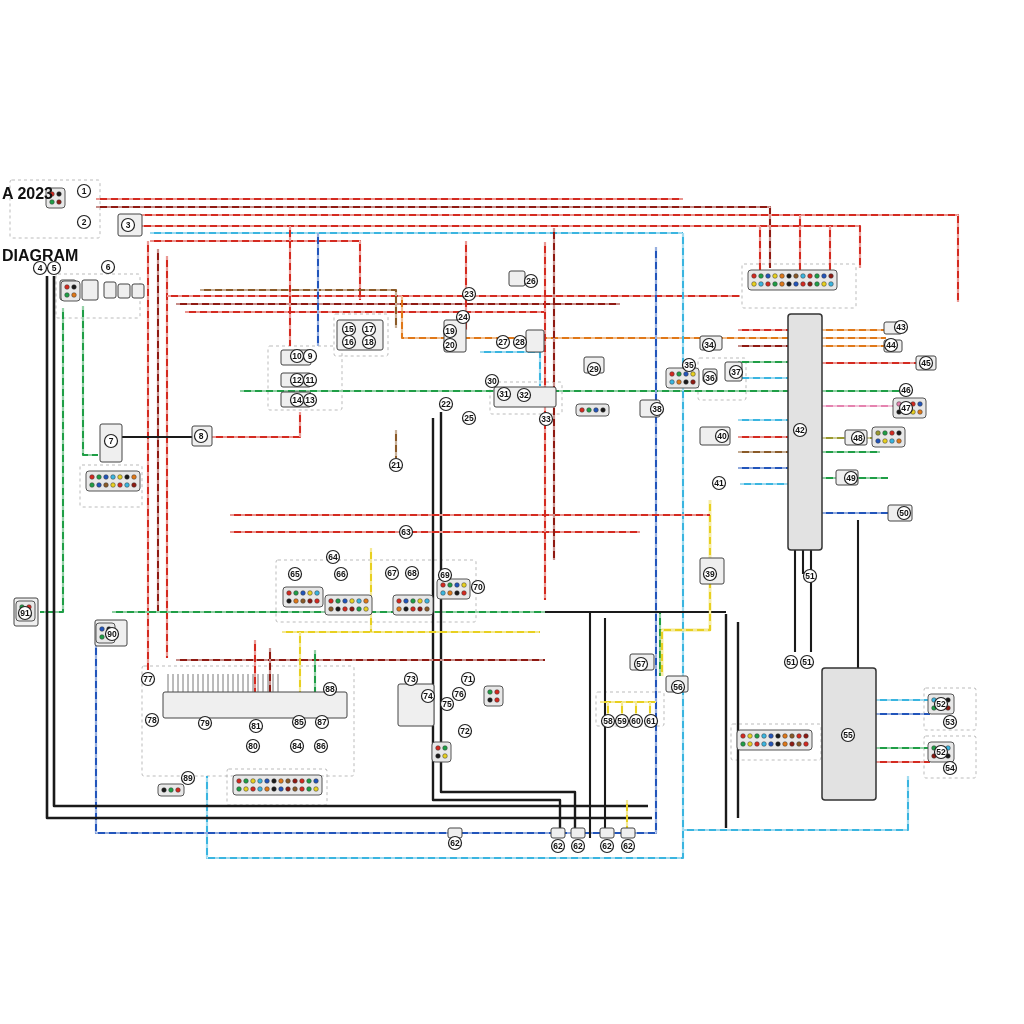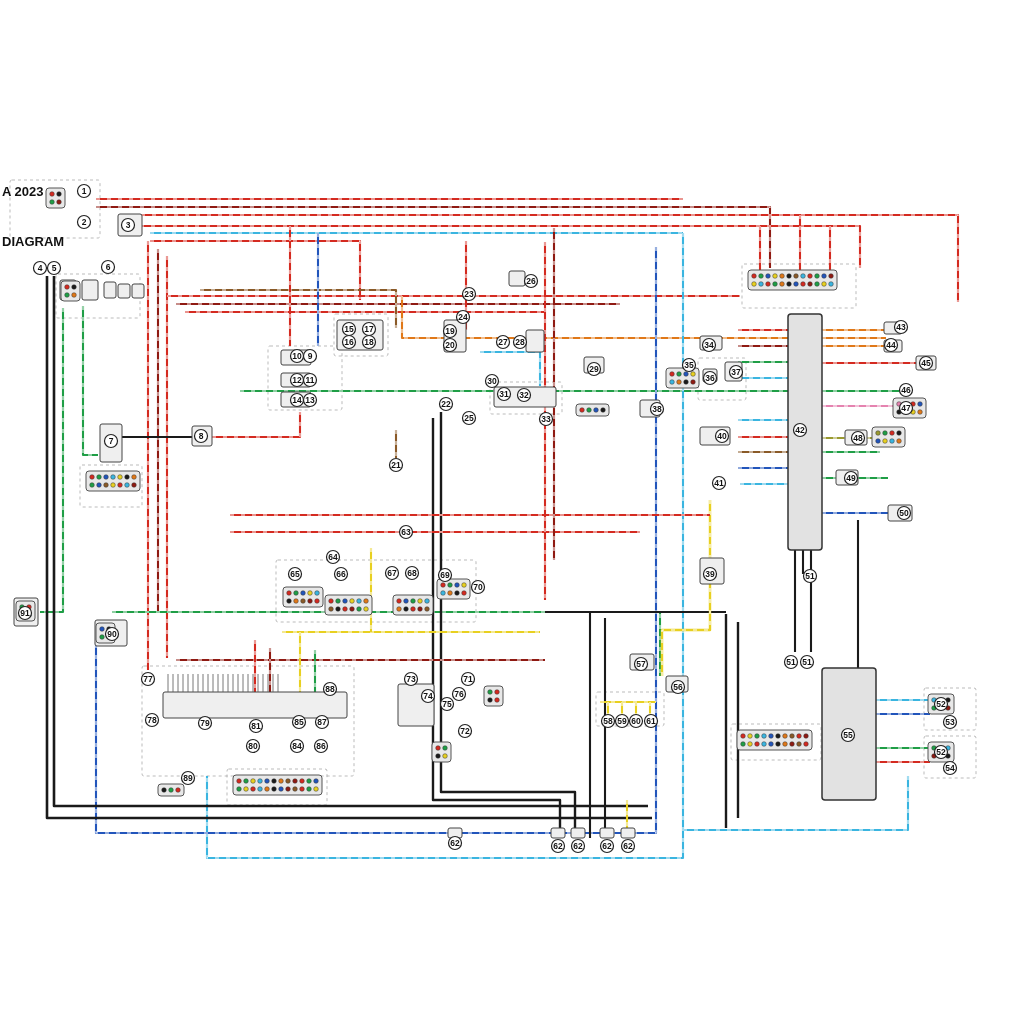--- a/index.html
+++ b/index.html
@@ -1,19 +1,19 @@
 <!DOCTYPE html>
 <html><head>
 <meta charset="utf-8">
 <style>
   html,body{margin:0;padding:0;background:#ffffff;}
   #page{position:relative;width:1024px;height:1024px;background:#ffffff;overflow:hidden;
         font-family:"Liberation Sans",sans-serif;}
   #diagram{position:absolute;left:0;top:0;}
-  #title{position:absolute;left:2px;top:150px;font-size:13px;font-weight:bold;color:#111;
+  #title{position:absolute;left:2px;top:142px;font-size:16px;font-weight:bold;color:#111;
          line-height:1.3;white-space:pre;}
   .tline{display:block;}
 </style>
 </head>
 <body>
 <div id="page">
 
 <svg id="diagram" width="1024" height="1024" viewBox="0 0 1024 1024">
       <rect x="268" y="346" width="74" height="64" fill="none" stroke="#aaaaaa" stroke-width="0.8" stroke-dasharray="3 3" rx="2"></rect>
       <rect x="334" y="314" width="54" height="42" fill="none" stroke="#aaaaaa" stroke-width="0.8" stroke-dasharray="3 3" rx="2"></rect>

